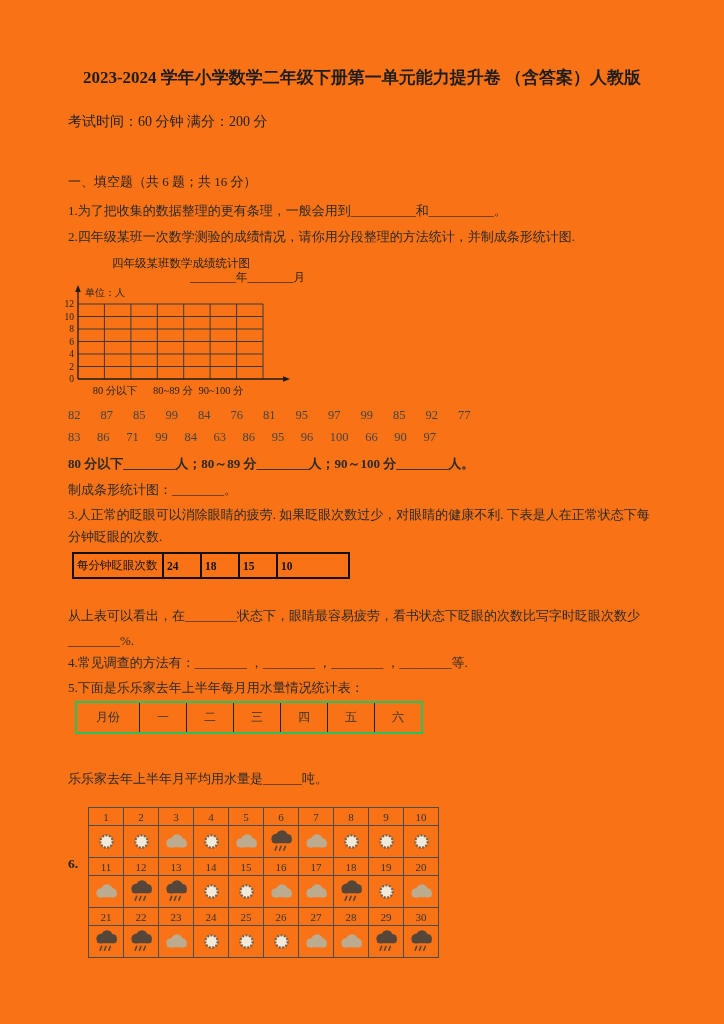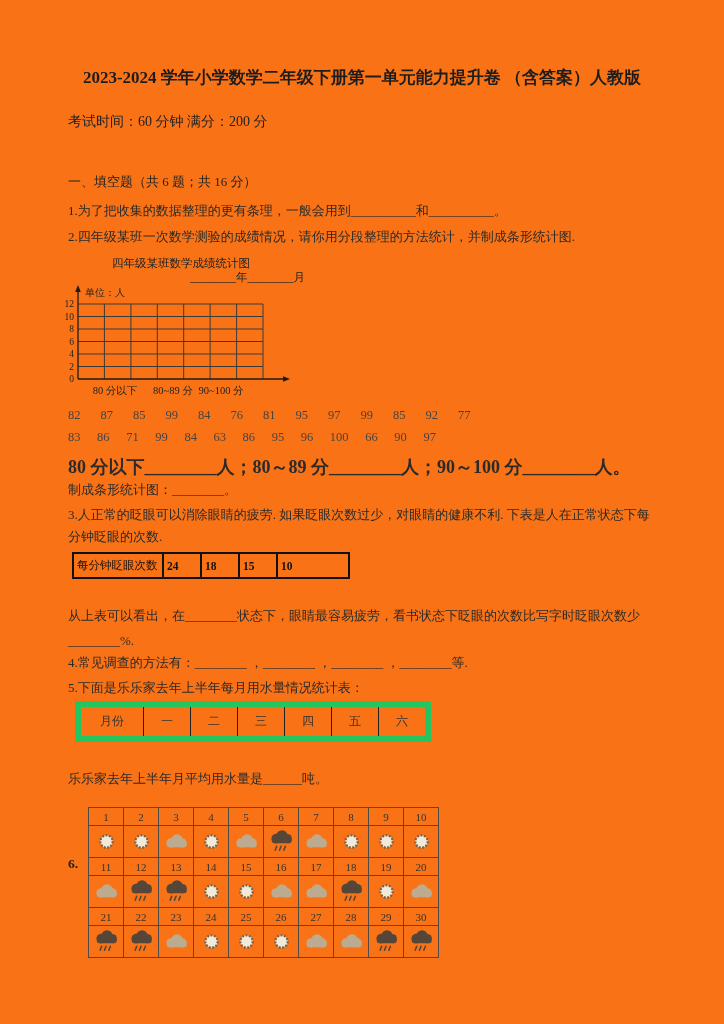--- a/index.html
+++ b/index.html
@@ -13,34 +13,34 @@
   #q1{top:202px;left:68px;}
   #q2{top:228px;left:68px;text-align:right;}
   #chart-title{top:256px;left:112px;font-size:11.5px;font-weight:normal;}
   #chart-date{top:270px;left:190px;font-size:11.5px;}
   #chart-wrap{top:282px;left:48px;}
   #chart-wrap svg text{font-family:"Liberation Serif", serif;}
   .scores-row{left:68px;width:368px;display:flex;justify-content:space-between;
               font-size:12.5px;color:#444;}
   #scores-row1{top:408px;gap:20px;}
   #scores-row2{top:430px;}
-  #q2-fill{top:455px;left:68px;font-weight:bold;font-size:18px;}
+  #q2-fill{top:455px;left:68px;font-weight:bold;font-size:13px;}
   #q2-fill2{top:481px;left:68px;}
   #q3{top:504px;left:68px;width:594px;line-height:22px;}
   #blink-table{top:552px;left:72px;border-collapse:collapse;font-size:11.5px;color:#111;}
   #blink-table td{border:2px solid #111;padding:1px 3px;height:21px;vertical-align:middle;}
   #blink-table .c0{width:82px;} #blink-table .c1{width:30px;} #blink-table .c2{width:30px;}
   #blink-table .c3{width:30px;} #blink-table .c4{width:64px;}
   #blink-table .val{font-weight:bold;}
   #q3-fill1{top:607px;left:68px;text-align:right;}
   #q3-fill2{top:633px;left:68px;}
   #q4{top:654px;left:68px;}
   #q5{top:679px;left:68px;}
   #water-table{top:701px;left:75px;border-collapse:collapse;font-size:12px;color:#333;
-               text-align:center;border:6px solid #22c55e;}
+               text-align:center;border:2px solid #22c55e;}
   #water-table td{border:1px solid #222;height:27px;vertical-align:middle;}
   #water-table .c0{width:60px;} #water-table .cv{width:44px;}
   #q5-fill{top:770px;left:68px;}
   #q6-label{top:856px;left:68px;font-size:13.5px;font-weight:bold;}
   #calendar{top:807px;left:88px;border-collapse:collapse;}
   #calendar td{border:1px solid #4d4d4d;text-align:center;width:32px;vertical-align:middle;}
   #calendar .day-cell{height:15px;font-size:11px;color:#333;}
   #calendar .icon-cell{height:29px;}
   .wicon{display:inline-block;vertical-align:middle;}
 </style>

